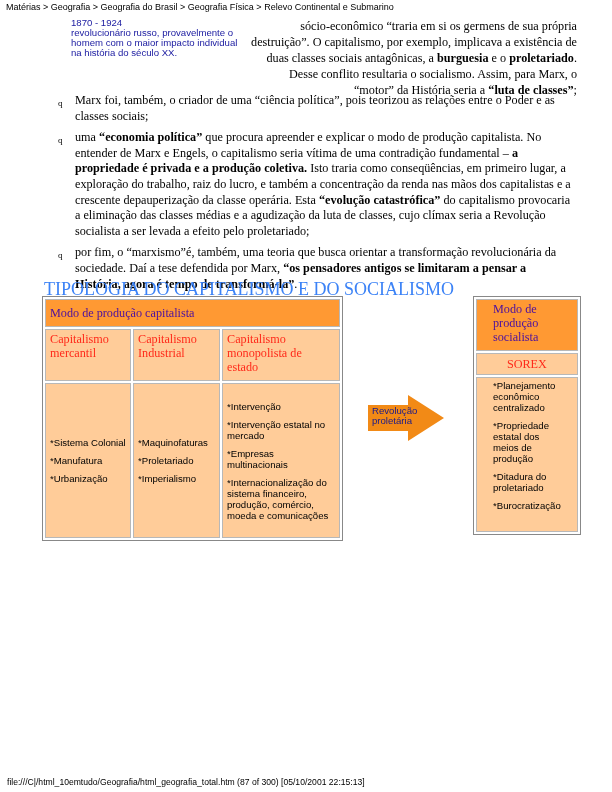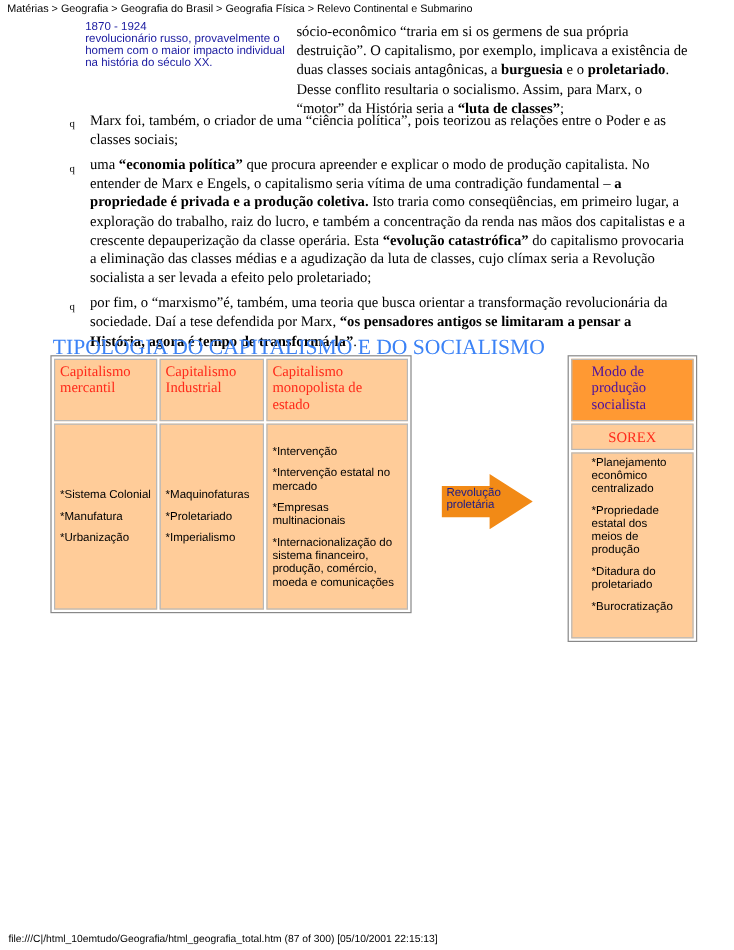--- a/index.html
+++ b/index.html
@@ -1,19 +1,19 @@
 <!DOCTYPE html>
 <html><head>
 <meta charset="utf-8">
 <style>
   html, body { margin:0; padding:0; background:#ffffff; }
   body { width:612px; height:792px; position:relative; overflow:hidden; font-family:"Liberation Serif", serif; color:#000; }
   .breadcrumb { position:absolute; left:6px; top:2px; font-family:"Liberation Sans", sans-serif; font-size:9px; color:#000; white-space:nowrap; }
   .caption { position:absolute; left:71px; top:18px; width:170px; font-family:"Liberation Sans", sans-serif; font-size:9.6px; line-height:10px; color:#1a1aa0; }
-  .intro { position:absolute; left:247px; top:18px; width:330px; font-size:12.2px; line-height:16px; }
+  .intro { position:absolute; left:247px; top:18px; width:330px; font-size:12.2px; line-height:16px;text-align:right; }
   .bullets { position:absolute; left:58px; top:93px; width:515px; margin:0; padding:0; list-style:none; font-size:12.2px; line-height:15.6px; }
   .bullets li { position:relative; padding-left:17px; margin-bottom:6px; }
   .bullets li .bmark { position:absolute; left:0; top:3px; font-size:9px; }
   .section-title { position:absolute; left:44px; top:279px; font-size:18px; color:#3b82f6; white-space:nowrap; }
   table.cap { position:absolute; left:42px; top:296px; border-collapse:separate; border-spacing:2px; border:1px solid #888; background:#fff; }
   table.cap td { border:1px solid #b8b8b8; padding:2px 4px; vertical-align:middle; }
   .hdr { background:#ff9933; color:#4b0fa0; font-size:12.2px; height:22px; }
   .sub { background:#ffcc99; color:#ff2a1a; font-size:12.2px; line-height:14px; height:46px; vertical-align:top !important; }
   .body { background:#ffcc99; font-family:"Liberation Sans", sans-serif; font-size:9.6px; line-height:11px; }
   .body p { margin:0 0 7px 0; }
@@ -54,20 +54,23 @@
   <li>
     <span class="bmark">q</span>
     <span>por fim, o “marxismo”é, também, uma teoria que busca orientar a transformação revolucionária da sociedade. Daí a tese defendida por Marx, </span><b>“os pensadores antigos se limitaram a pensar a História, agora é tempo de transformá-la”</b><span>.</span>
   </li>
 </ul>
 
 <div class="section-title">TIPOLOGIA DO CAPITALISMO E DO SOCIALISMO</div>
 
 <table class="cap">
   <tbody>
+      <tr>
+    <td class="hdr" colspan="3">Modo de produção capitalista</td>
+  </tr>
   <tr>
     <td class="sub" style="width:76px">Capitalismo mercantil</td>
     <td class="sub" style="width:77px">Capitalismo Industrial</td>
     <td class="sub" style="width:108px">Capitalismo monopolista de estado</td>
   </tr>
   <tr style="height:155px">
     <td class="body">
       <p>*Sistema Colonial</p>
       <p>*Manufatura</p>
       <p>*Urbanização</p>

